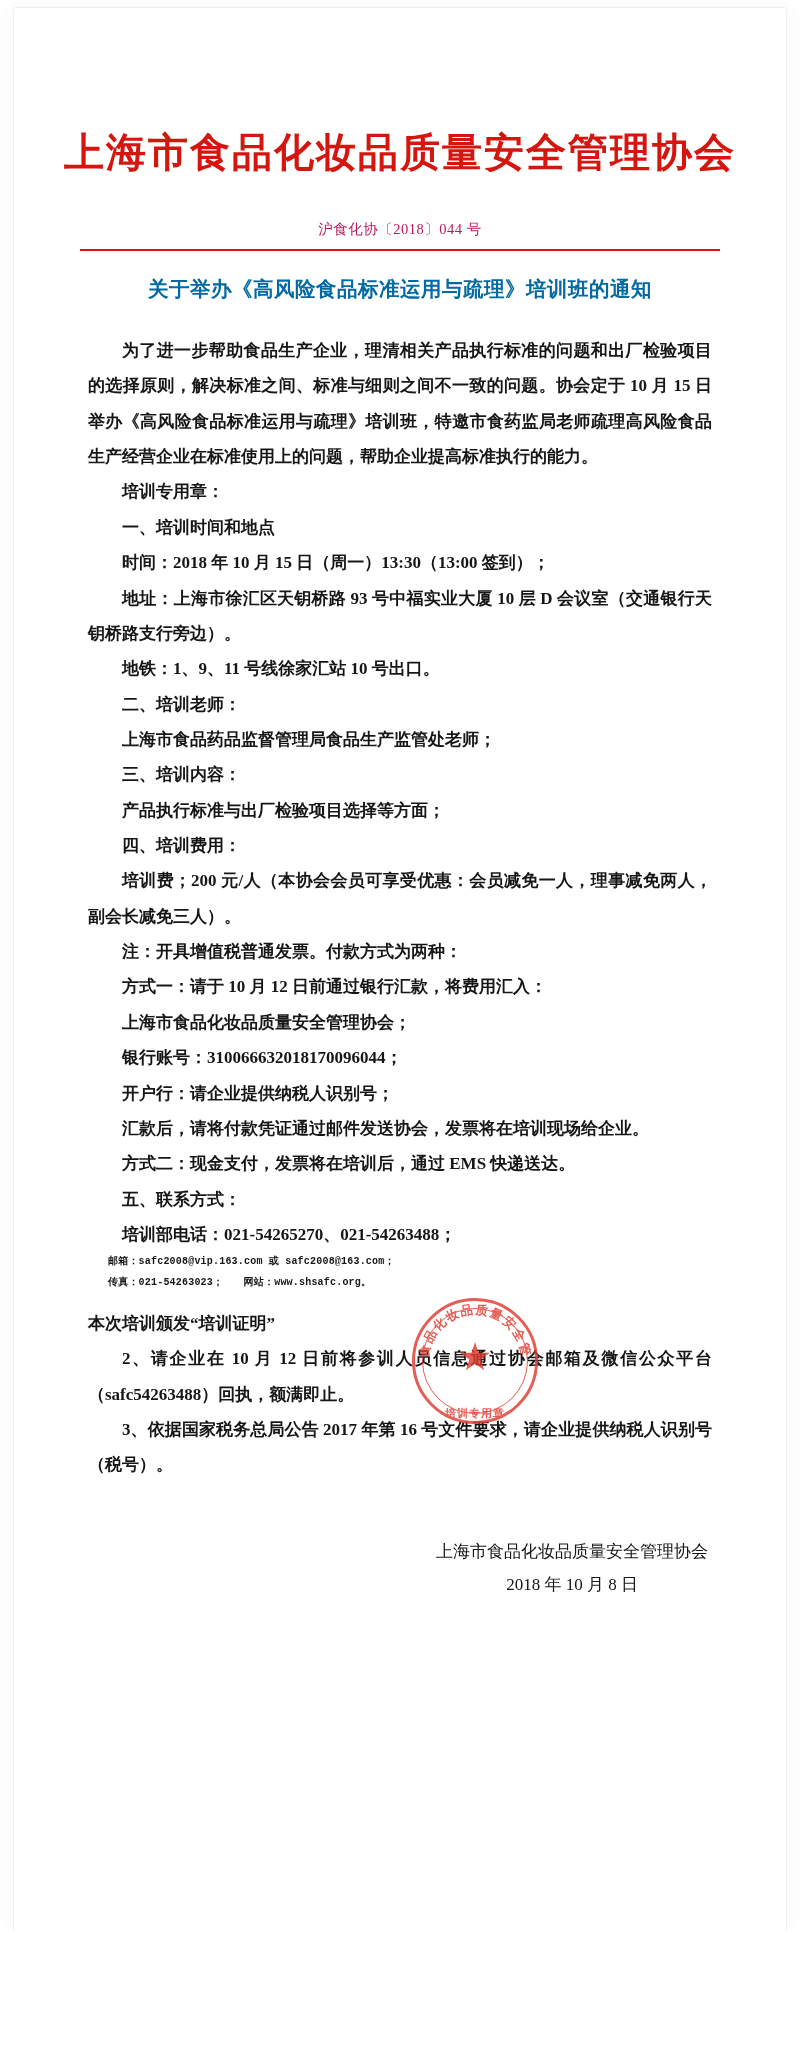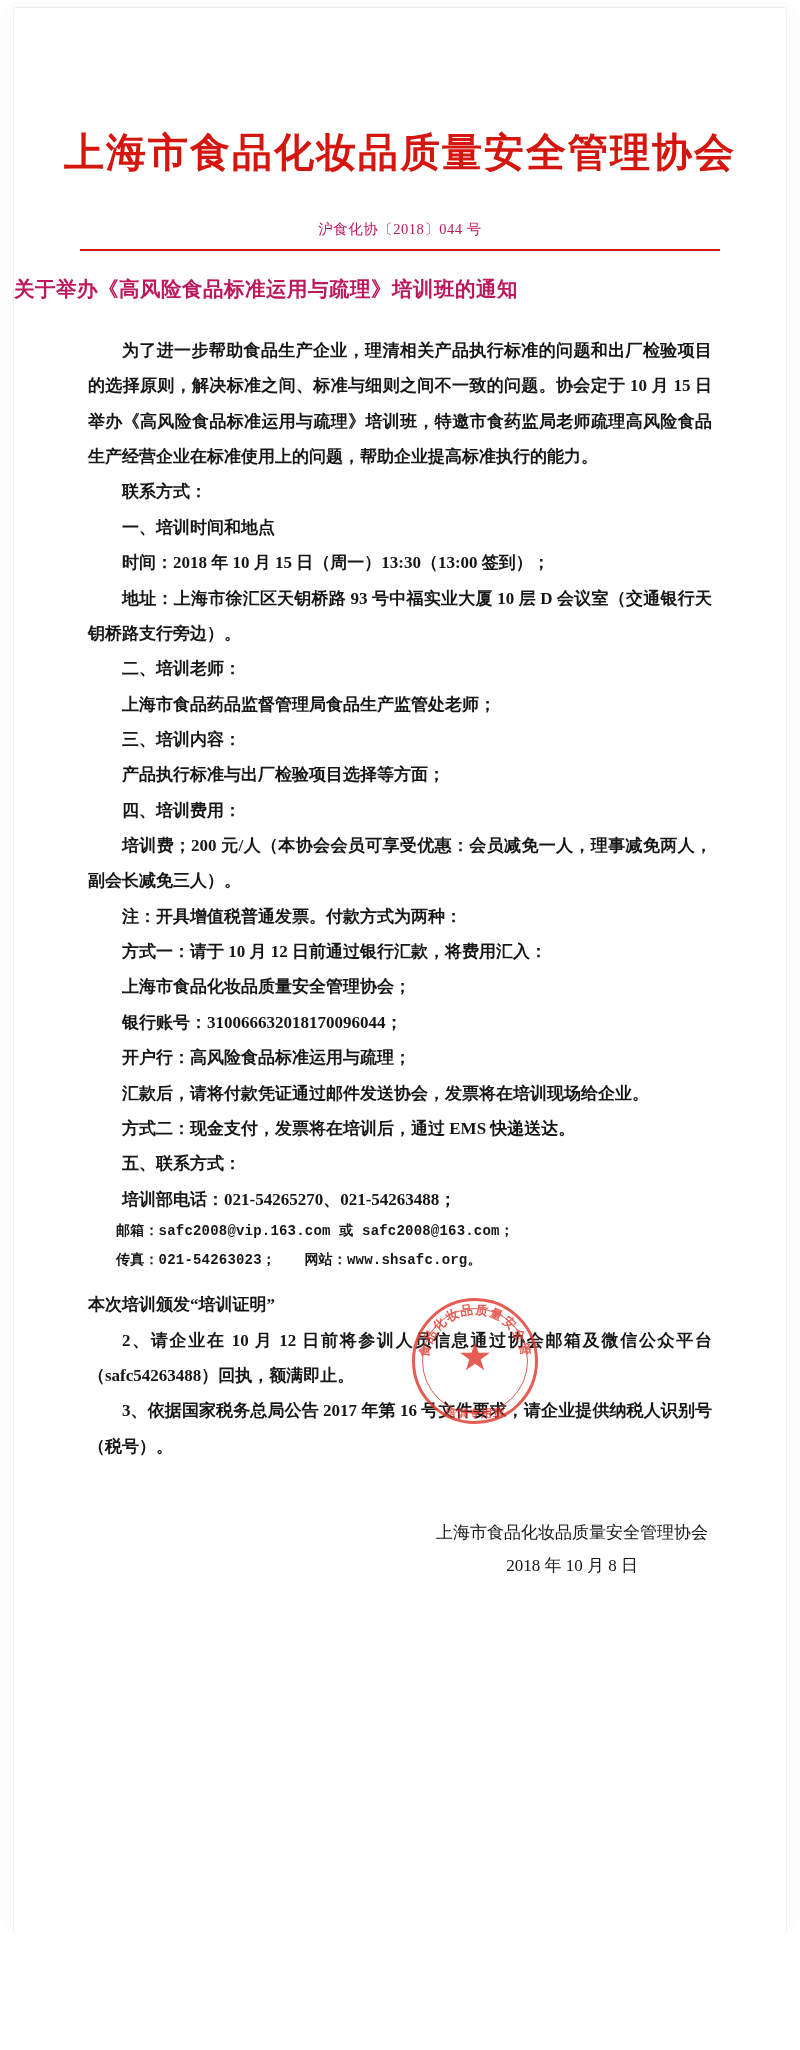--- a/index.html
+++ b/index.html
@@ -51,24 +51,25 @@
     letter-spacing: 0.5px;
   }
   .red-rule {
     margin: 10px auto 0 auto;
     width: 640px;
     height: 2px;
     background: #d4160f;
   }
   .doc-subject {
     margin-top: 24px;
+    text-align: center;
     font-weight: bold;
     font-size: 20.5px;
     letter-spacing: 0.5px;
-    color: #be185d;
+    color: #0369a1;
   }
   
   .body-wrap {
     margin: 30px auto 0 auto;
     width: 624px;
     font-size: 17px;
     line-height: 2.08;
     color: #161616;
     text-align: justify;
   }
@@ -77,21 +78,21 @@
   }
   .indent2 {
     text-indent: 2em;
     font-weight: bold;
   }
   .bold {
     font-weight: bold;
   }
   .mono {
     font-family: "Liberation Mono", "DejaVu Sans Mono", monospace;
-    font-size: 14px;
+    font-size: 10px;
     letter-spacing: 0.2px;
   }
   
   .sign-block {
     margin: 52px 64px 0 auto;
     width: 300px;
     text-align: center;
     font-size: 17px;
     line-height: 1.95;
     color: #161616;
@@ -166,35 +167,36 @@
       <div class="org-title">上海市食品化妆品质量安全管理协会</div>
     </div>
 
     <div class="doc-number">沪食化协〔2018〕044 号</div>
     <div class="red-rule"></div>
 
     <div class="doc-subject">关于举办《高风险食品标准运用与疏理》培训班的通知</div>
 
     <div class="body-wrap">
       <p class="p indent2">为了进一步帮助食品生产企业，理清相关产品执行标准的问题和出厂检验项目的选择原则，解决标准之间、标准与细则之间不一致的问题。协会定于 10 月 15 日举办《高风险食品标准运用与疏理》培训班，特邀市食药监局老师疏理高风险食品生产经营企业在标准使用上的问题，帮助企业提高标准执行的能力。</p>
-      <p class="p indent2">联系方式：</p>
+      <p class="p indent2">培训专用章：</p>
       <p class="p indent2">一、培训时间和地点</p>
       <p class="p indent2">时间：2018 年 10 月 15 日（周一）13:30（13:00 签到）；</p>
       <p class="p indent2">地址：上海市徐汇区天钥桥路 93 号中福实业大厦 10 层 D 会议室（交通银行天钥桥路支行旁边）。</p>
+      <p class="p indent2">地铁：1、9、11 号线徐家汇站 10 号出口。</p>
       <p class="p indent2">二、培训老师：</p>
       <p class="p indent2">上海市食品药品监督管理局食品生产监管处老师；</p>
       <p class="p indent2">三、培训内容：</p>
       <p class="p indent2">产品执行标准与出厂检验项目选择等方面；</p>
       <p class="p indent2">四、培训费用：</p>
       <p class="p indent2">培训费；200 元/人（本协会会员可享受优惠：会员减免一人，理事减免两人，副会长减免三人）。</p>
       <p class="p indent2">注：开具增值税普通发票。付款方式为两种：</p>
       <p class="p indent2">方式一：请于 10 月 12 日前通过银行汇款，将费用汇入：</p>
       <p class="p indent2">上海市食品化妆品质量安全管理协会；</p>
       <p class="p indent2">银行账号：310066632018170096044；</p>
-      <p class="p indent2">开户行：高风险食品标准运用与疏理；</p>
+      <p class="p indent2">开户行：请企业提供纳税人识别号；</p>
       <p class="p indent2">汇款后，请将付款凭证通过邮件发送协会，发票将在培训现场给企业。</p>
       <p class="p indent2">方式二：现金支付，发票将在培训后，通过 EMS 快递送达。</p>
       <p class="p indent2">五、联系方式：</p>
       <p class="p indent2">培训部电话：021-54265270、021-54263488；</p>
       <p class="p indent2 mono">邮箱：safc2008@vip.163.com 或 safc2008@163.com；</p>
       <p class="p indent2 mono">传真：021-54263023；　　网站：www.shsafc.org。</p>
 
       <p class="p bold" style="margin-top:12px;font-family:Liberation Serif, serif;">本次培训颁发“培训证明”</p>
 
       <p class="p indent2">2、请企业在 10 月 12 日前将参训人员信息通过协会邮箱及微信公众平台（safc54263488）回执，额满即止。</p>

